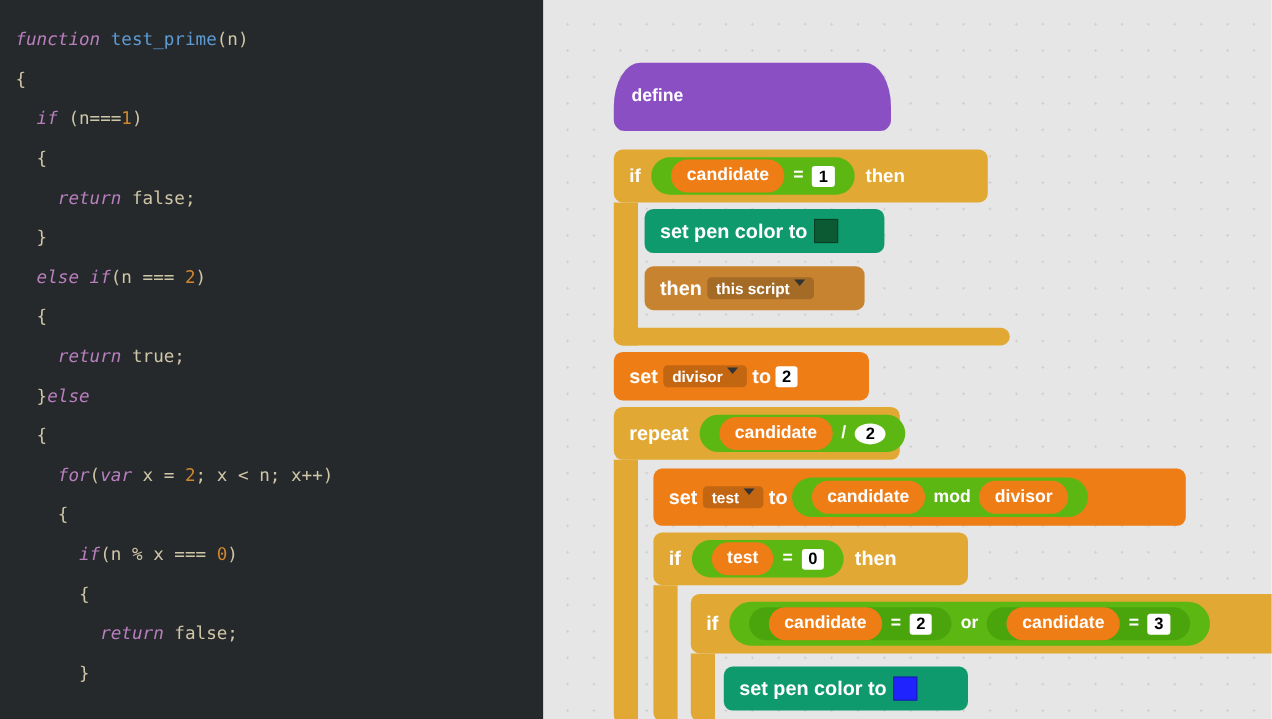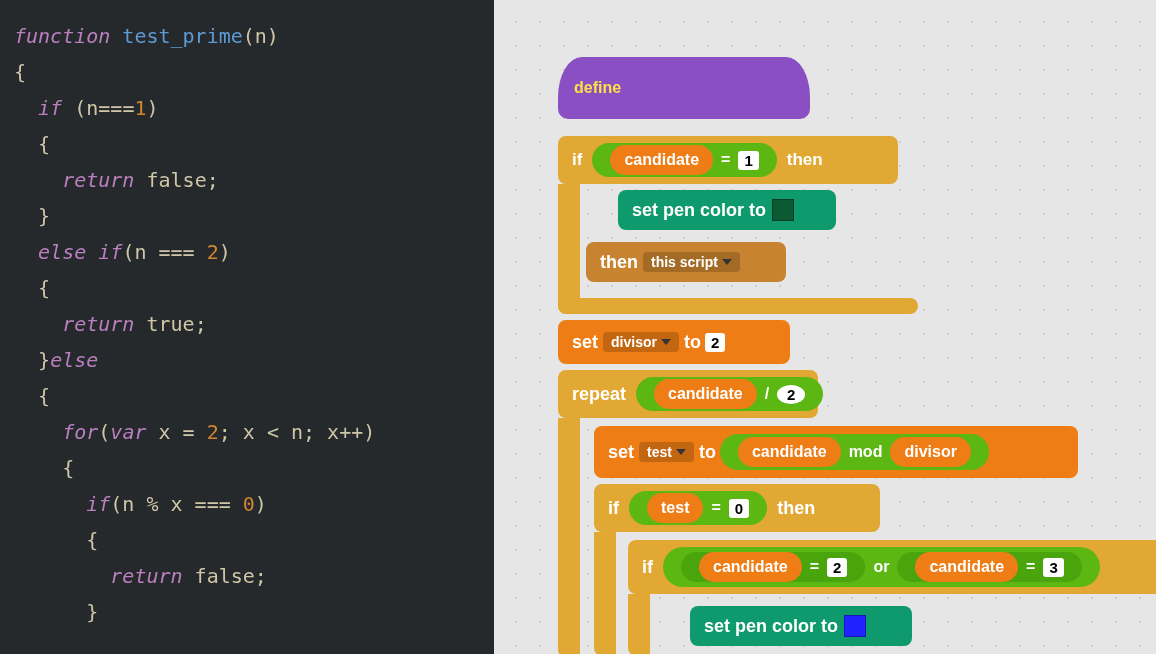--- a/index.html
+++ b/index.html
@@ -1,38 +1,38 @@
 <!DOCTYPE html>
 <html><head>
 <meta charset="utf-8">
 <style>
 html,body{margin:0;padding:0;width:1156px;height:654px;overflow:hidden;font-family:Helvetica,Arial,sans-serif;}
 .split{display:flex;width:1156px;height:654px;}
-.left{width:494px;background:#26292c;color:#d1c7a8;font-family:Menlo,Consolas,monospace;font-size:20px;line-height:36px;padding:18px 14px;box-sizing:border-box;white-space:pre;}
+.left{width:494px;background:#26292c;color:#d1c7a8;font-family:Menlo,Consolas,monospace;font-size:16px;line-height:36px;padding:18px 14px;box-sizing:border-box;white-space:pre;}
 .right{flex:1;background:#e6e6e6;position:relative;background-image:radial-gradient(circle,#cfcfcf 1px,transparent 1px);background-size:24px 24px;background-position:10px 10px;}
 .kw{color:#b97fbf;font-style:italic;}
 .fn{color:#5d9bd4;}
 .num{color:#d0862f;}
 .pn{color:#cfc6a7;}
 
 
 .blk{position:absolute;border-radius:8px;color:#fff;font-weight:700;font-size:18px;display:flex;align-items:center;padding:0 14px;box-sizing:border-box;white-space:nowrap;}
 .yellow{background:#e1a933;border:none;}
 .orange{background:#ee7d16;border:none;}
 .green{background:#5cb712;border:none;}
-.teal{background:#0e9a6c;border:none;margin-left:32px;}
+.teal{background:#0e9a6c;border:none;}
 
 .pill{border-radius:999px;height:30px;display:inline-flex;align-items:center;padding:0 14px;margin:16px 4px;font-weight:700;font-size:16px;}
 .pill.orange{background:#ee7d16;}
 .pill.green{background:#5cb712;}
 .whitebox{background:#fff;color:#000;border-radius:3px;padding:1px 6px;font-size:15px;margin:0 4px;display:inline-block;font-weight:700;}
-.dropdown{background:rgba(0,0,0,.18);padding:2px 8px;border-radius:4px;font-size:14px;display:inline-flex;align-items:center;gap:4px;}
+.dropdown{background:rgba(0,0,0,.18);padding:2px 8px;border-radius:4px;font-size:14px;display:inline-flex;gap:4px;}
 .tri{width:0;height:0;border-left:5px solid transparent;border-right:5px solid transparent;border-top:6px solid #333;display:inline-block;}
 .colorswatch{width:20px;height:20px;border:1px solid rgba(0,0,0,.3);display:inline-block;margin-left:6px;vertical-align:middle;}
-.hat{position:absolute;background:#8a4fc3;color:#fde047;font-weight:700;display:flex;align-items:center;padding:0 16px;border-radius:24px 24px 10px 10px / 40px 40px 10px 10px;}
+.hat{position:absolute;background:#8a4fc3;color:#ffffff;font-weight:700;display:flex;align-items:center;padding:0 16px;border-radius:24px 24px 10px 10px / 40px 40px 10px 10px;}
 .definechip{border:2px solid #a877d6;border-radius:10px;padding:6px 12px;margin-left:10px;font-size:17px;background:rgba(255,255,255,.05);}
 .txt{font-size:17px;}
 .eq{color:#fff;margin:0 4px;font-size:16px;}
 .ybar{position:absolute;background:#e1a933;border-radius:0 0 0 8px;}
 </style>
 </head>
 <body>
 
 <div class="split">
 <div class="left"><span class="kw">function</span><span class="fn"> test_prime</span><span class="pn">(n)</span>

